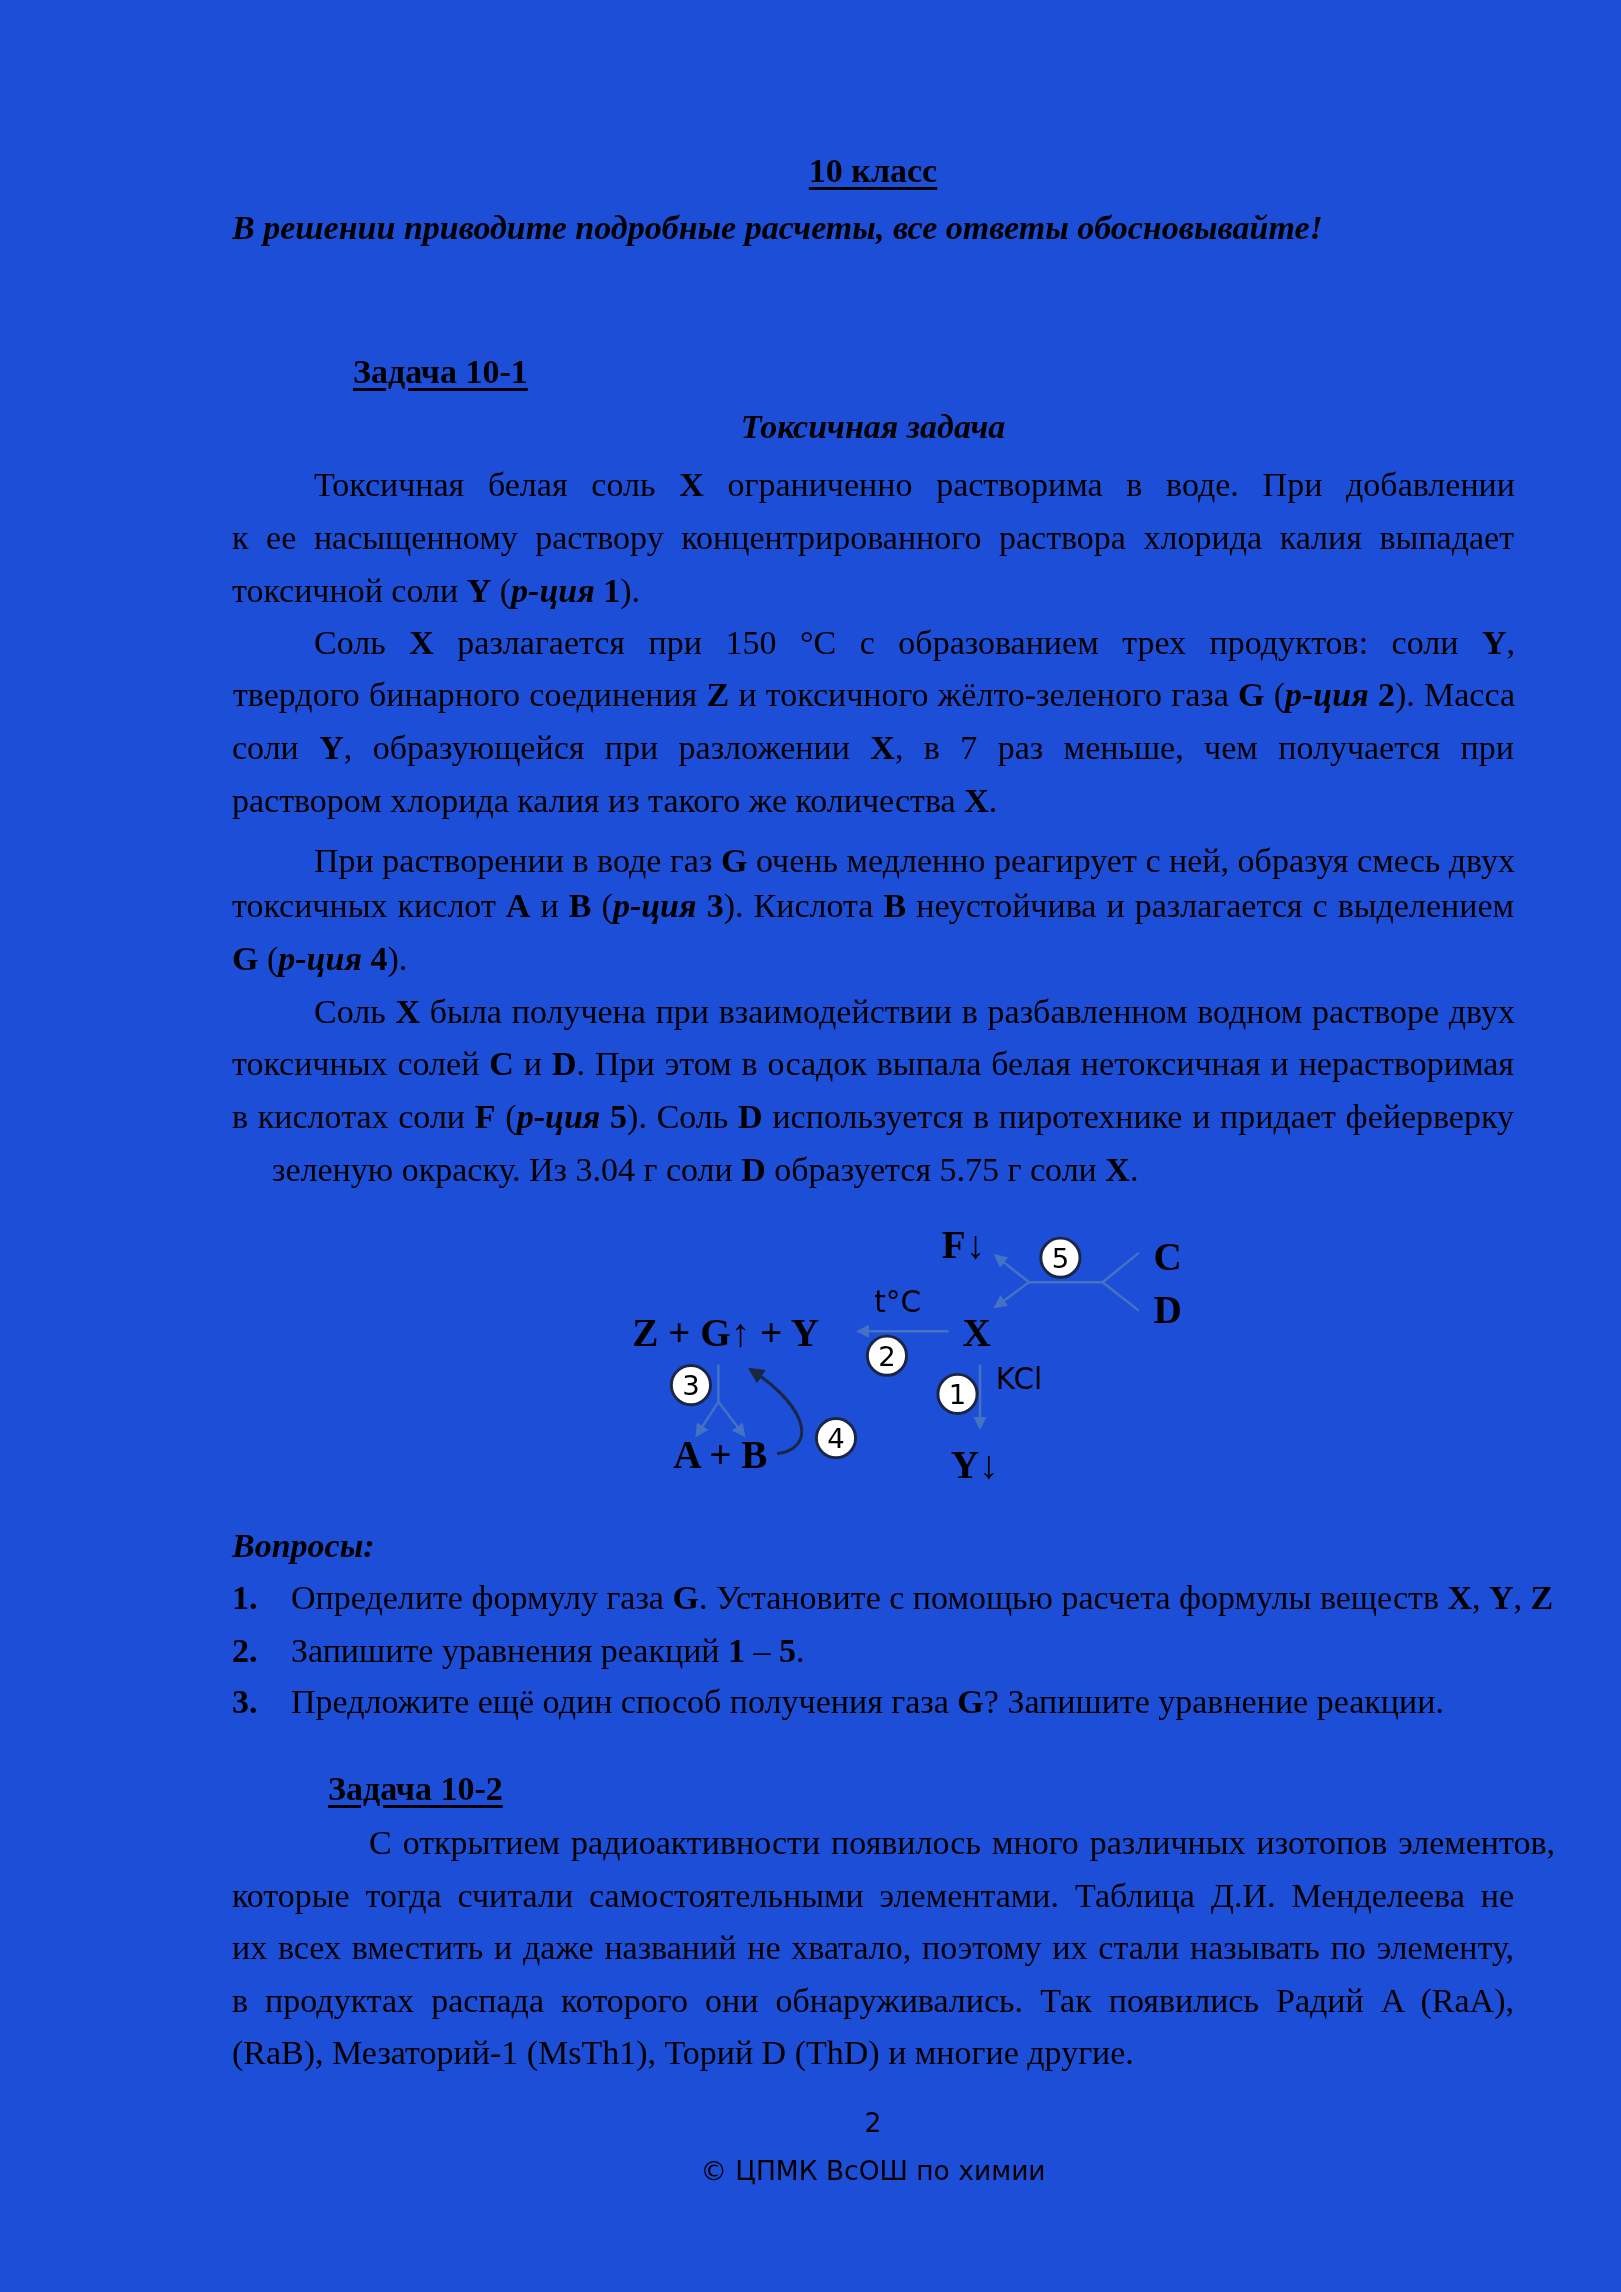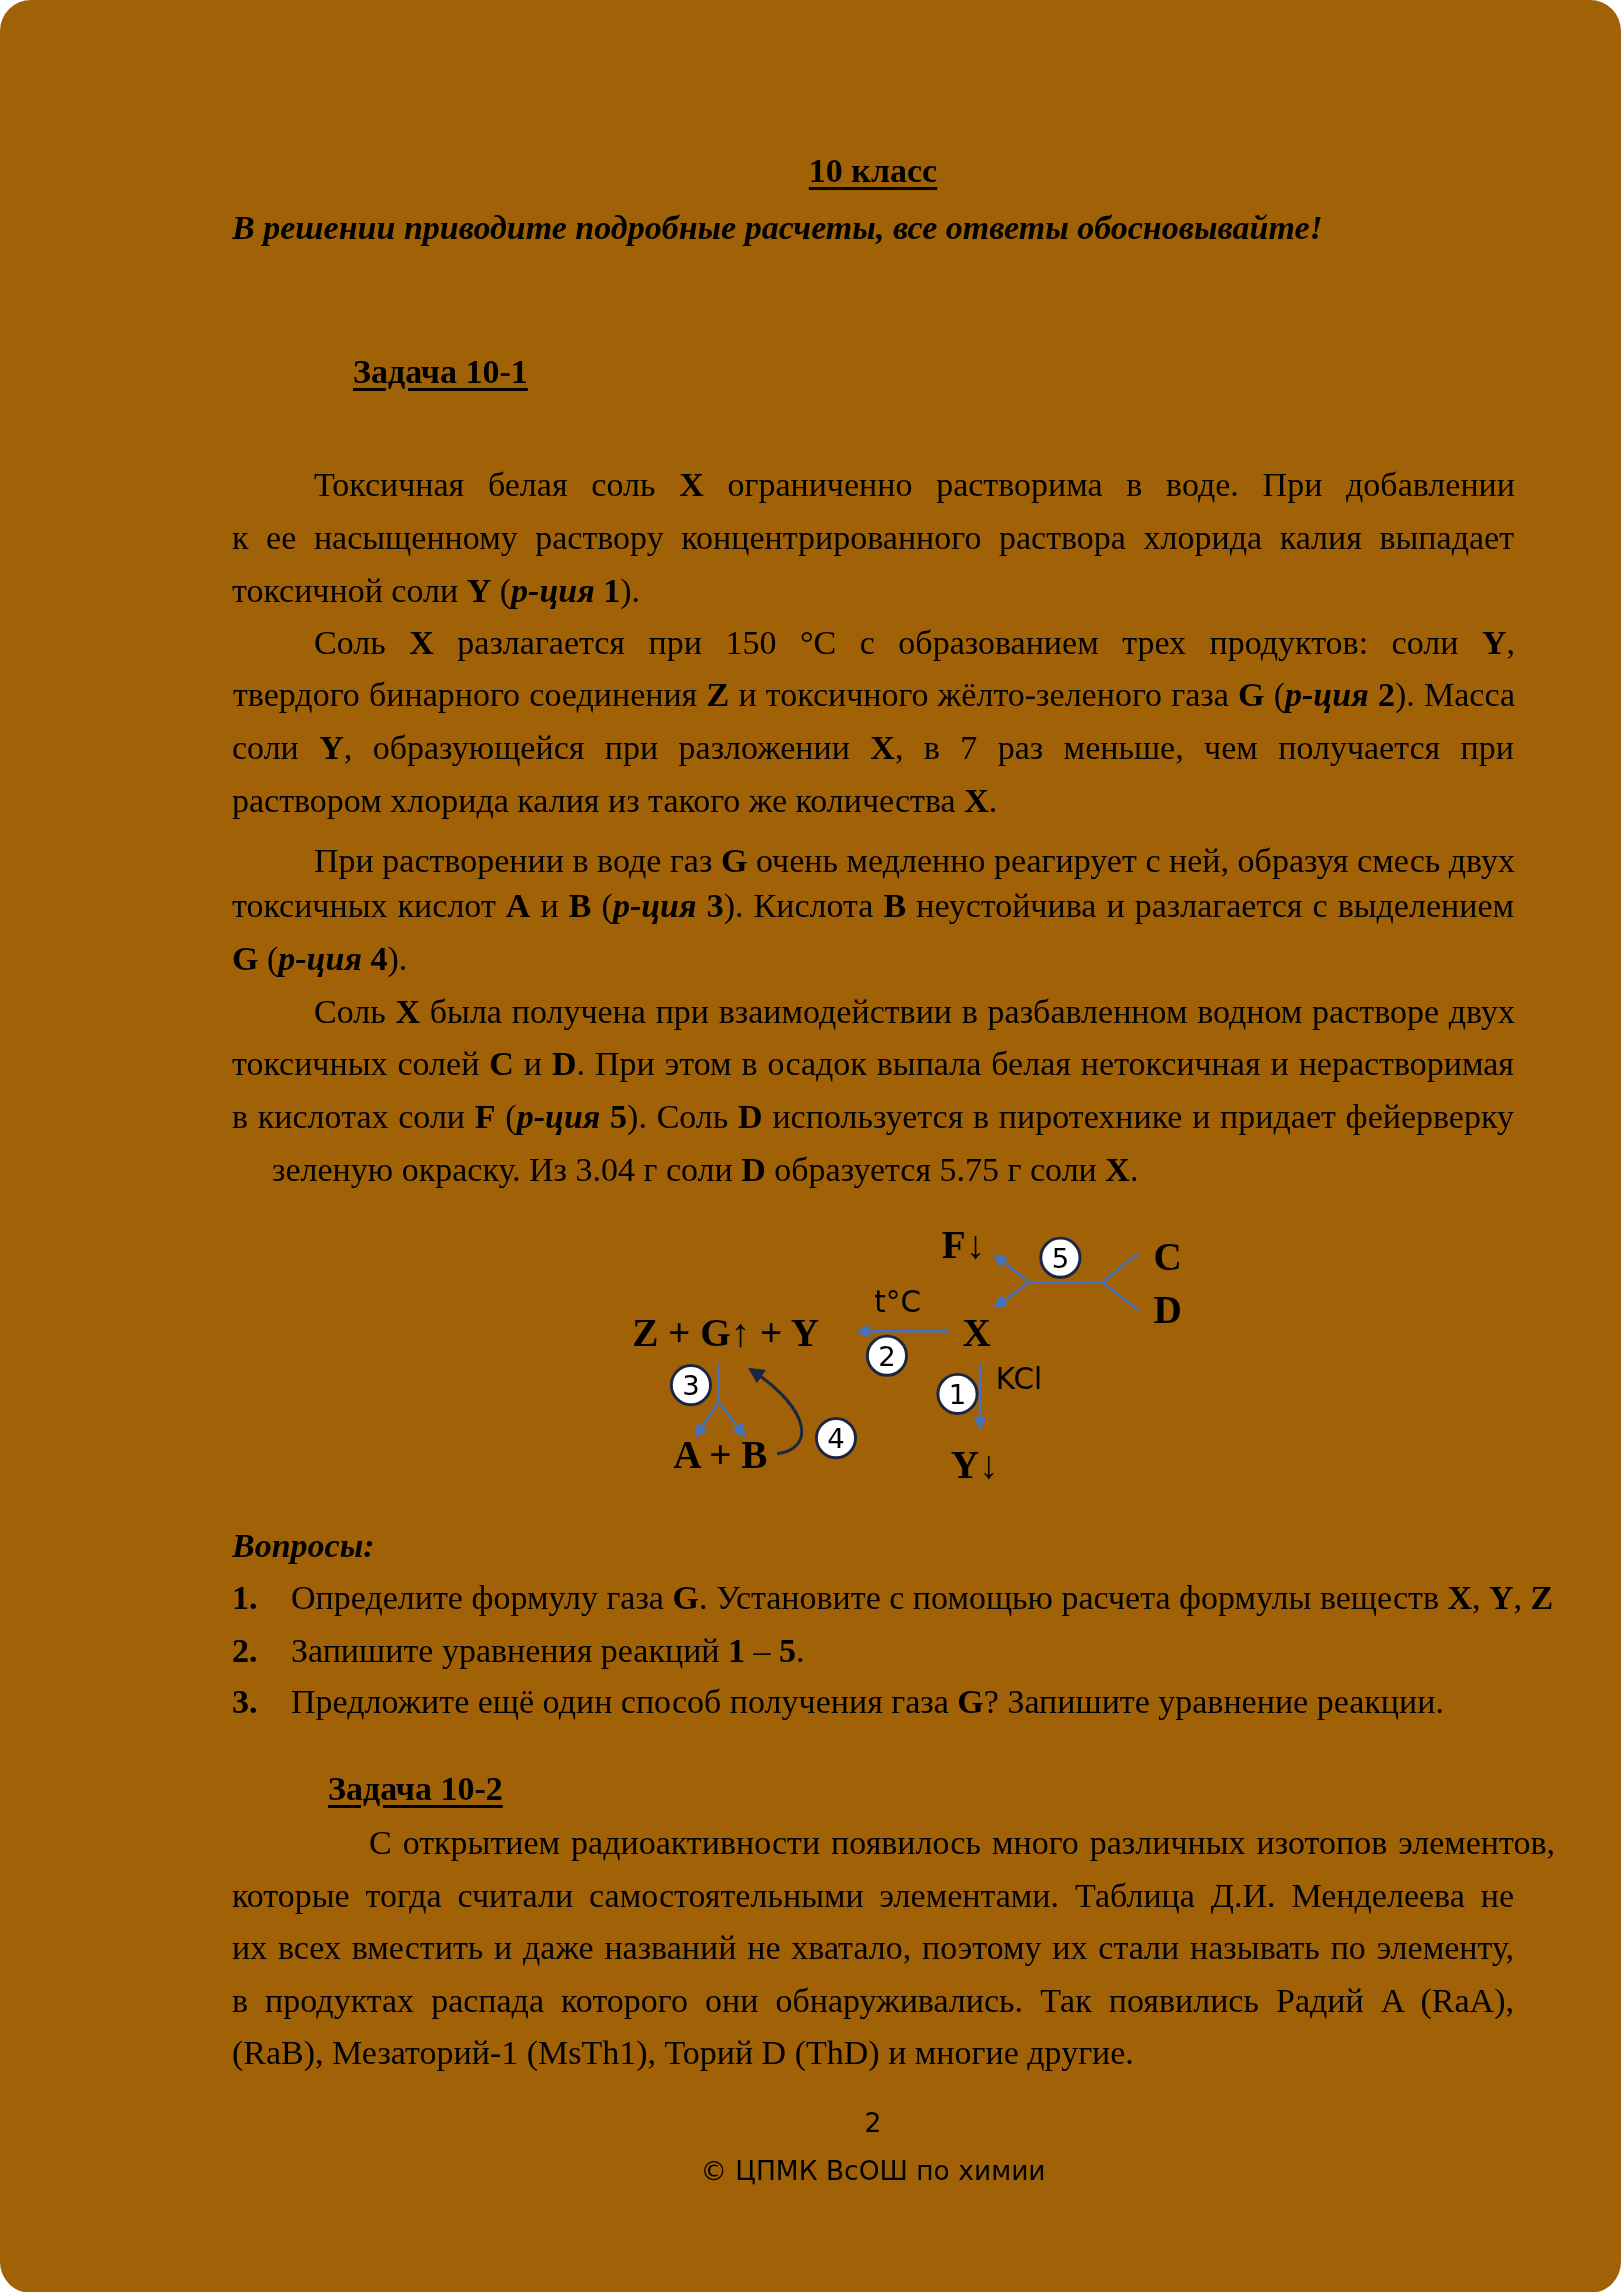--- a/index.html
+++ b/index.html
@@ -1,17 +1,17 @@
 <!DOCTYPE html>
 <html><head>
 <meta charset="utf-8">
 <style>
   html, body { margin: 0; padding: 0; background: #ffffff; }
   body { width: 1621px; height: 2293px; position: relative; overflow: hidden; }
-  .page { position: absolute; left: 0; top: 0; width: 1621px; height: 2293px; background: #a16207; border-radius: 31px; }
+  .page { position: absolute; left: 0; top: 0; width: 1621px; height: 2293px; background: #1d4ed8; }
   .line {
     position: absolute;
     font-family: "Liberation Serif", "DejaVu Serif", serif;
     font-size: 34px;
     line-height: 53px;
     height: 53px;
     color: #000;
     white-space: nowrap;
   }
   .just { text-align: justify; text-align-last: justify; white-space: normal; overflow: hidden; }
@@ -34,20 +34,21 @@
 <div class="page">
 
   <div class="line center b" style="top:144px;">
     <span class="u">10 класс</span>
   </div>
   <div class="line b i" style="top:201px; left:232px;">В решении приводите подробные расчеты, все ответы обосновывайте!</div>
 
   <div class="line b" style="top:345px; left:328px;margin-left:25px;">
     <span class="u">Задача 10-1</span>
   </div>
+  <div class="line center b i" style="top:400px;">Токсичная задача</div>
 
   <div id="p1-lines">
       <div class="line just" style="top: 458px; left: 314px; width: 1201px;"><span>Токсичная белая соль </span><span class="b">X</span><span> ограниченно растворима в воде. При добавлении</span></div>
       <div class="line just" style="top: 511px; left: 232px; width: 1282px;"><span>к ее насыщенному раствору концентрированного раствора хлорида калия выпадает осадок</span></div>
       <div class="line" style="top: 564px; left: 232px; width: 1282px;"><span>токсичной соли </span><span class="b">Y</span><span> (</span><span class="b i">р-ция</span><span> </span><span class="b">1</span><span>).</span></div>
       <div class="line just" style="top: 616px; left: 314px; width: 1201px;"><span>Соль </span><span class="b">X</span><span> разлагается при 150 °C с образованием трех продуктов: соли </span><span class="b">Y</span><span>, токсичного</span></div>
       <div class="line just" style="top: 668px; left: 233px; width: 1282px;"><span>твердого бинарного соединения </span><span class="b">Z</span><span> и токсичного жёлто-зеленого газа </span><span class="b">G</span><span> (</span><span class="b i">р-ция</span><span> </span><span class="b">2</span><span>). Масса</span></div>
       <div class="line just" style="top: 721px; left: 232px; width: 1282px;"><span>соли </span><span class="b">Y</span><span>, образующейся при разложении </span><span class="b">X</span><span>, в 7 раз меньше, чем получается при осаждении</span></div>
       <div class="line" style="top: 774px; left: 232px; width: 1282px;"><span>раствором хлорида калия из такого же количества </span><span class="b">X</span><span>.</span></div>
       <div class="line just" style="top: 826px; left: 314px; width: 1201px; margin-top: 8px;"><span>При растворении в воде газ </span><span class="b">G</span><span> очень медленно реагирует с ней, образуя смесь двух</span></div>

